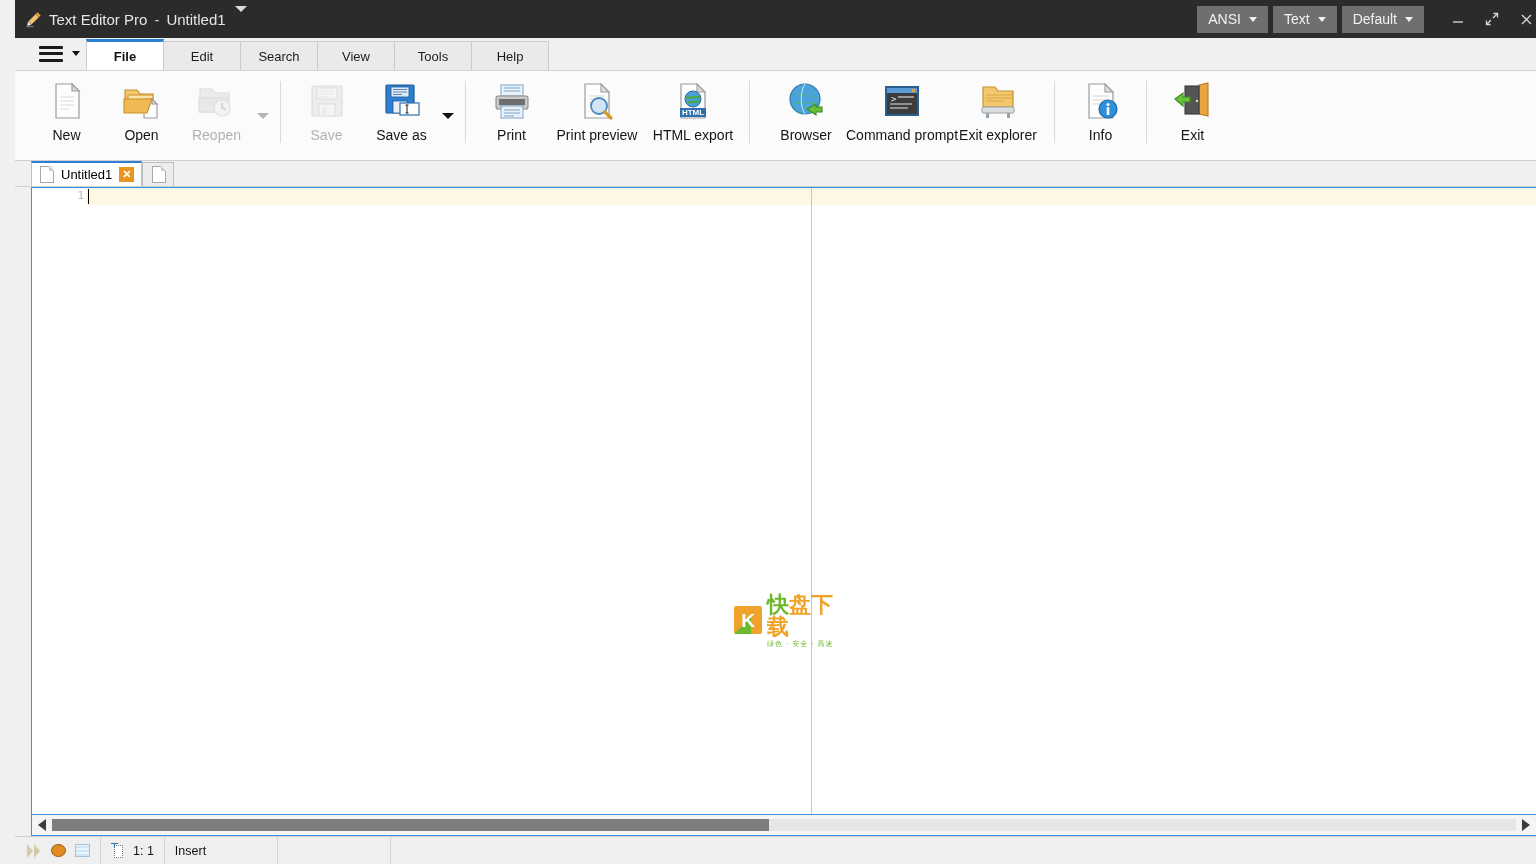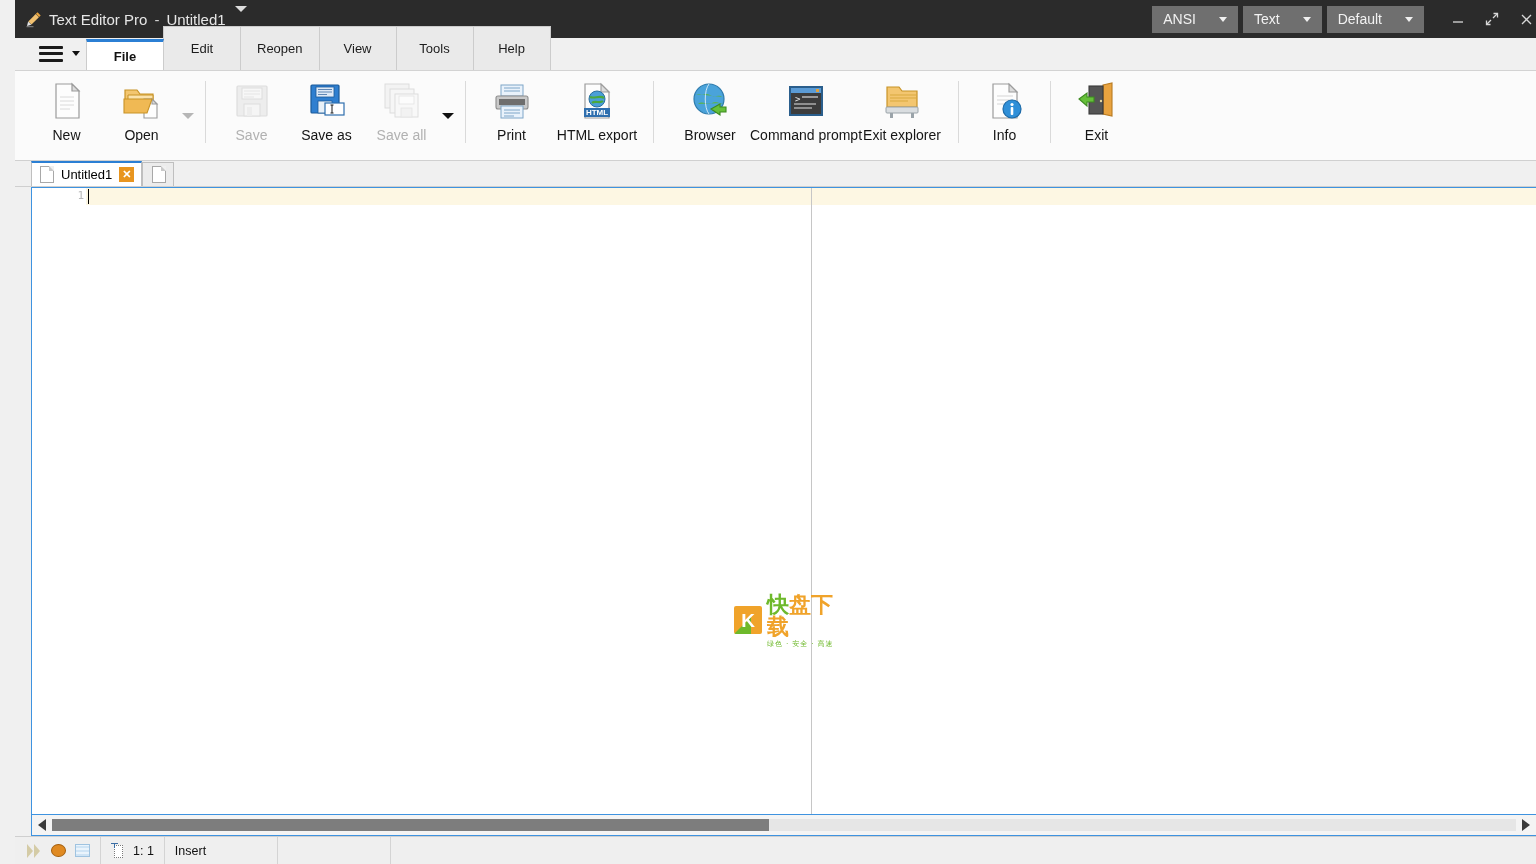--- a/index.html
+++ b/index.html
@@ -27,42 +27,42 @@
     width:0;height:0;border-left:6px solid transparent;border-right:6px solid transparent;
     border-top:6px solid #dcdcdc;
   }
   .caret-dn.small { border-left-width:4px;border-right-width:4px;border-top-width:5px; }
   .caret-dn.black { border-top-color:#111; }
   .caret-dn.gray { border-top-color:#b6b6b6; }
   .tb-spacer { flex:1 1 auto; }
   .tb-btn {
     background:#6f6f6f; color:#f2f2f2; font-size:14px;
     height:27px; padding:0 11px; margin-right:5px;
-    display:flex; align-items:center; gap:23px; cursor:default;
+    display:flex; align-items:center; gap:8px; cursor:default;
     border:none;
   }
   .tb-btn .caret-dn { border-top-color:#f0f0f0; }
   .winbtns { display:flex; align-items:center; margin-left:12px; padding-right:8px; }
   .winbtn {
     width:34px;height:38px;display:flex;align-items:center;justify-content:center;
     color:#d8d8d8; font-size:16px; cursor:default;
   }
 
   
   .ribbon-tabs {
     flex:0 0 33px; height:33px; background:#f0f0f0;
     display:flex; align-items:flex-end; padding-left:16px;
     border-bottom:1px solid #d3d3d3;
     position:relative;
   }
   .hamburger-wrap { display:flex; align-items:center; height:33px; padding:0 6px 0 8px; gap:9px; cursor:default; }
   .hamburger { width:24px; height:16px; display:flex; flex-direction:column; justify-content:space-between; }
   .hamburger i { display:block; height:3px; background:#1a1a1a; border-radius:1px; }
   .rtab {
-    height:44px; min-width:78px; padding:0 16px;
+    height:29px; min-width:78px; padding:0 16px;
     display:flex; align-items:center; justify-content:center;
     font-size:13px; color:#1c1c1c; background:#eaeaea;
     border:1px solid #cccccc; border-bottom:none; margin-right:-1px;
     cursor:default; white-space:nowrap;
   }
   .rtab.active {
     background:#ffffff; font-weight:bold; height:31px;
     border-top:3px solid #2b7fd4; color:#111;
     position:relative; z-index:3;align-items:center;
   }
@@ -257,21 +257,21 @@
         </span>
       <span class="caret-dn small black"></span>
     </div>
     <div class="rtab active">
         <span>File</span>
       </div>
     <div class="rtab">
         <span>Edit</span>
       </div>
     <div class="rtab">
-        <span>Reopen</span>
+        <span>Search</span>
       </div>
     <div class="rtab">
         <span>View</span>
       </div>
     <div class="rtab">
         <span>Tools</span>
       </div>
     <div class="rtab">
         <span>Help</span>
       </div>
@@ -299,20 +299,31 @@
             <path d="M3 9h12l3 4h13v18H3z" fill="#f3c670" stroke="#c89327" stroke-width="1.2"></path>
             <path d="M6 14h25v15H6z" fill="#fbe2ab" stroke="#c89327" stroke-width="1"></path>
             <path d="M22 18h8l5 5v14H22z" fill="#fdfdfd" stroke="#9b9b9b" stroke-width="1.1"></path>
             <path d="M30 18v5h5z" fill="#dcdcdc" stroke="#9b9b9b" stroke-width="1.1"></path>
             <path d="M2 18h28l-5 14H2z" fill="#f0b954" stroke="#c89327" stroke-width="1.1"></path>
           </svg>
         </span>
         <span class="rlabel">Open</span>
       </div>
 
+      <div class="rbtn disabled">
+        <span class="ricon">
+          <svg width="40" height="40" viewBox="0 0 40 40">
+            <path d="M3 8h12l3 4h14v19H3z" fill="#f3c670" stroke="#c89327" stroke-width="1.2"></path>
+            <path d="M2 17h29l-5 14H2z" fill="#f0b954" stroke="#c89327" stroke-width="1.1"></path>
+            <circle cx="25" cy="27" r="8" fill="#efe3b6" stroke="#b9a04f" stroke-width="1.2"></circle>
+            <path d="M25 22v5l4 2" stroke="#7a6a2c" stroke-width="1.6" fill="none"></path>
+          </svg>
+        </span>
+        <span class="rlabel">Reopen</span>
+      </div>
       <div class="drop-arrow">
         <span class="caret-dn gray"></span>
       </div>
     </div>
 
     <div class="rsep"></div>
 
     <div class="rgroup">
       <div class="rbtn disabled">
         <span class="ricon">
@@ -338,32 +349,20 @@
                 <path d="M11 8.5h14M11 11h14M11 13.5h9"></path>
               </g>
             <rect x="11" y="20" width="14" height="12" fill="#e9f1f8" stroke="#1b5a99" stroke-width="0.8"></rect>
             <rect x="18" y="22" width="19" height="12" fill="#ffffff" stroke="#2f6fae" stroke-width="1.2"></rect>
             <path d="M25 24v8M23.5 24h3M23.5 32h3" stroke="#1b1b1b" stroke-width="1"></path>
           </svg>
         </span>
         <span class="rlabel">Save as</span>
       </div>
 
-      <div class="rbtn disabled">
-        <span class="ricon">
-          <svg width="40" height="40" viewBox="0 0 40 40">
-            <rect x="3" y="3" width="24" height="24" fill="#e2e2e2" stroke="#9a9a9a" stroke-width="1"></rect>
-            <rect x="8" y="8" width="24" height="24" fill="#ececec" stroke="#9a9a9a" stroke-width="1"></rect>
-            <rect x="13" y="13" width="23" height="23" fill="#f4f4f4" stroke="#9a9a9a" stroke-width="1"></rect>
-            <rect x="17" y="15" width="15" height="8" fill="#ffffff" stroke="#b0b0b0" stroke-width="0.8"></rect>
-            <rect x="19" y="27" width="11" height="9" fill="#e0e0e0" stroke="#b0b0b0" stroke-width="0.8"></rect>
-          </svg>
-        </span>
-        <span class="rlabel">Save all</span>
-      </div>
 
       <div class="drop-arrow">
         <span class="caret-dn black"></span>
       </div>
     </div>
 
     <div class="rsep"></div>
 
     <div class="rgroup">
       <div class="rbtn">
@@ -377,20 +376,34 @@
             <rect x="7" y="18" width="26" height="6" fill="#6e6e6e"></rect>
             <rect x="9" y="25" width="22" height="12" fill="#e9f2fb" stroke="#7fa6c8" stroke-width="1"></rect>
             <g stroke="#7fa6c8" stroke-width="1">
                 <path d="M12 29h16M12 32h16M12 35h10"></path>
               </g>
           </svg>
         </span>
         <span class="rlabel">Print</span>
       </div>
 
+      <div class="rbtn wide">
+        <span class="ricon">
+          <svg width="40" height="40" viewBox="0 0 40 40">
+            <path d="M8 3h16l8 8v26H8z" fill="#fdfdfd" stroke="#9b9b9b" stroke-width="1.2"></path>
+            <path d="M24 3v8h8z" fill="#dcdcdc" stroke="#9b9b9b" stroke-width="1.1"></path>
+            <g stroke="#d5d5d5" stroke-width="1">
+                <path d="M12 15h16M12 18h16M12 21h10"></path>
+              </g>
+            <circle cx="22" cy="25" r="8" fill="#cfe4f6" stroke="#3b7fbd" stroke-width="1.8" opacity="0.92"></circle>
+            <path d="M28 31l6 6" stroke="#d59b2a" stroke-width="3.2" stroke-linecap="round"></path>
+          </svg>
+        </span>
+        <span class="rlabel">Print preview</span>
+      </div>
 
       <div class="rbtn wide">
         <span class="ricon">
           <svg width="40" height="40" viewBox="0 0 40 40">
             <path d="M8 3h16l8 8v26H8z" fill="#fdfdfd" stroke="#9b9b9b" stroke-width="1.2"></path>
             <path d="M24 3v8h8z" fill="#dcdcdc" stroke="#9b9b9b" stroke-width="1.1"></path>
             <circle cx="20" cy="18" r="8" fill="#4a9fd8" stroke="#2b6f9e" stroke-width="1"></circle>
             <path d="M13 16c4 2 10-2 14 1M15 22c3-3 8 1 11-2" stroke="#4aa83e" stroke-width="2.2" fill="none"></path>
             <rect x="7" y="27" width="26" height="9" fill="#2f6fae"></rect>
             <text x="20" y="34" font-family="Liberation Sans, sans-serif" font-size="8" font-weight="bold" fill="#ffffff" text-anchor="middle">HTML</text>

